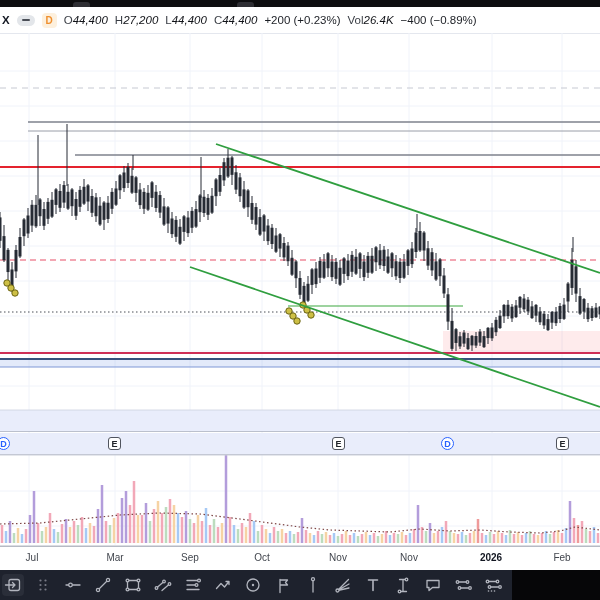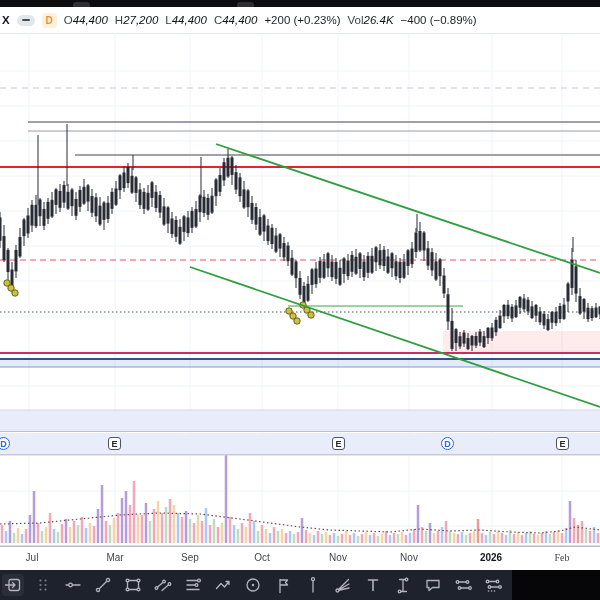--- a/index.html
+++ b/index.html
@@ -591,21 +591,21 @@
     </svg>
 
   <div class="time-axis" id="time-axis">
       <span class="month-label" style="left: 32px;">Jul</span>
       <span class="month-label" style="left: 115px;">Mar</span>
       <span class="month-label" style="left: 190px;">Sep</span>
       <span class="month-label" style="left: 262px;">Oct</span>
       <span class="month-label" style="left: 338px;">Nov</span>
       <span class="month-label" style="left: 409px;">Nov</span>
       <span class="month-label bold" style="left: 491px;">2026</span>
-      <span class="month-label" style="left: 562px; font-family: Liberation Serif, serif;">Feb</span>
+      <span class="month-label" style="left: 562px;">Feb</span>
     </div>
 
   <div id="event-badges">
       <div class="evt D" style="left: -3px; top: 437px; position: absolute;">D</div>
       <div class="evt E" style="left: 108px; top: 437px; position: absolute;">E</div>
       <div class="evt E" style="left: 332px; top: 437px; position: absolute;">E</div>
       <div class="evt D" style="left: 441px; top: 437px; position: absolute;">D</div>
       <div class="evt E" style="left: 556px; top: 437px; position: absolute;">E</div>
     </div>
 

